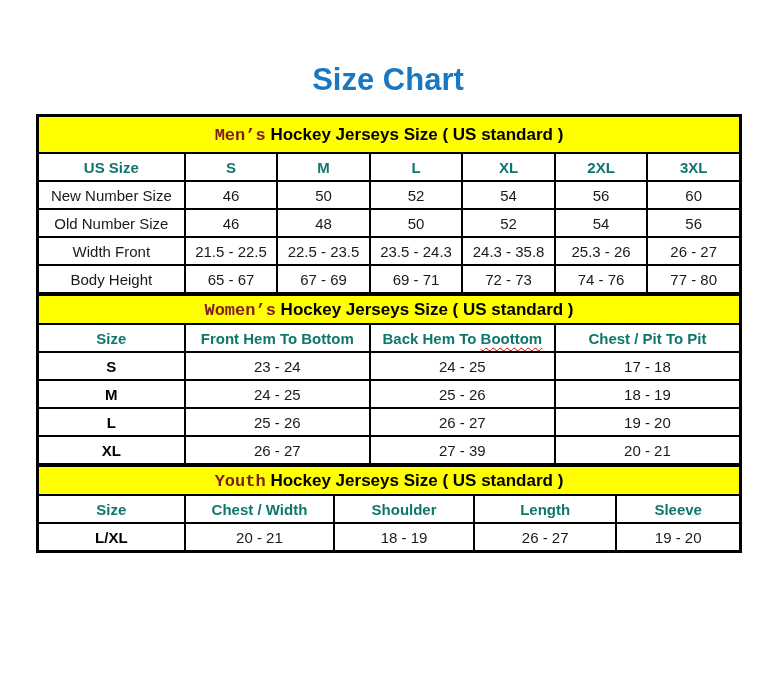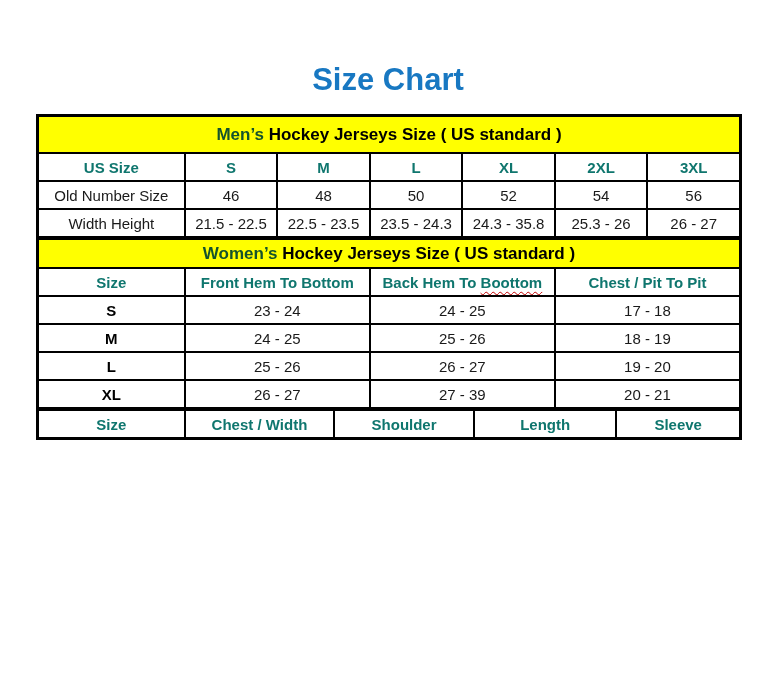--- a/index.html
+++ b/index.html
@@ -42,21 +42,21 @@
   }
   th { font-weight: bold; color: #0f766e; }
   .banner-cell {
     background: #FFFF00;
     font-weight: bold;
     font-size: 17px;
     height: 29px;
     color: #000;
   }
   table.mens .banner-cell { height: 37px; }
-  .hl { color: #14532d; }
+  .hl { color: #7f1d1d; font-family: Liberation Mono, monospace; }
   .size-label { font-weight: bold; color: #000; }
   .misspelled {
     text-decoration-line: underline;
     text-decoration-style: wavy;
     text-decoration-color: #C00000;
     text-decoration-thickness: 1px;
     text-underline-offset: 3px;
     margin-top: 31px;
   }
   col.w-label  { width: 20.9%; }
@@ -91,36 +91,54 @@
       <tr>
         <th>US Size</th>
         <th>S</th>
         <th>M</th>
         <th>L</th>
         <th>XL</th>
         <th>2XL</th>
         <th>3XL</th>
       </tr>
       <tr>
+        <td>New Number Size</td>
+        <td>46</td>
+        <td>50</td>
+        <td>52</td>
+        <td>54</td>
+        <td>56</td>
+        <td>60</td>
+      </tr>
+      <tr>
         <td>Old Number Size</td>
         <td>46</td>
         <td>48</td>
         <td>50</td>
         <td>52</td>
         <td>54</td>
         <td>56</td>
       </tr>
       <tr>
-        <td>Width Height</td>
+        <td>Width Front</td>
         <td>21.5 - 22.5</td>
         <td>22.5 - 23.5</td>
         <td>23.5 - 24.3</td>
         <td>24.3 - 35.8</td>
         <td>25.3 - 26</td>
         <td>26 - 27</td>
+      </tr>
+      <tr>
+        <td>Body Height</td>
+        <td>65 - 67</td>
+        <td>67 - 69</td>
+        <td>69 - 71</td>
+        <td>72 - 73</td>
+        <td>74 - 76</td>
+        <td>77 - 80</td>
       </tr>
     </tbody>
   </table>
 
   <table class="section womens">
     <colgroup>
       <col class="w-label">
         <col class="w-wom">
         <col class="w-wom">
         <col class="w-wom">
@@ -165,22 +183,32 @@
   <table class="section youth">
     <colgroup>
       <col class="w-label">
         <col class="w-y1">
         <col class="w-y2">
         <col class="w-y3">
         <col class="w-y4">
     </colgroup>
     <tbody>
       <tr>
+        <td colspan="5" class="banner-cell"><span class="hl">Youth</span><span> Hockey Jerseys Size ( US standard )</span></td>
+      </tr>
+      <tr>
         <th>Size</th>
         <th>Chest / Width</th>
         <th>Shoulder</th>
         <th>Length</th>
         <th>Sleeve</th>
       </tr>
+      <tr>
+        <td class="size-label">L/XL</td>
+        <td>20 - 21</td>
+        <td>18 - 19</td>
+        <td>26 - 27</td>
+        <td>19 - 20</td>
+      </tr>
     </tbody>
   </table>
 
 </div>
 
 </body></html>

